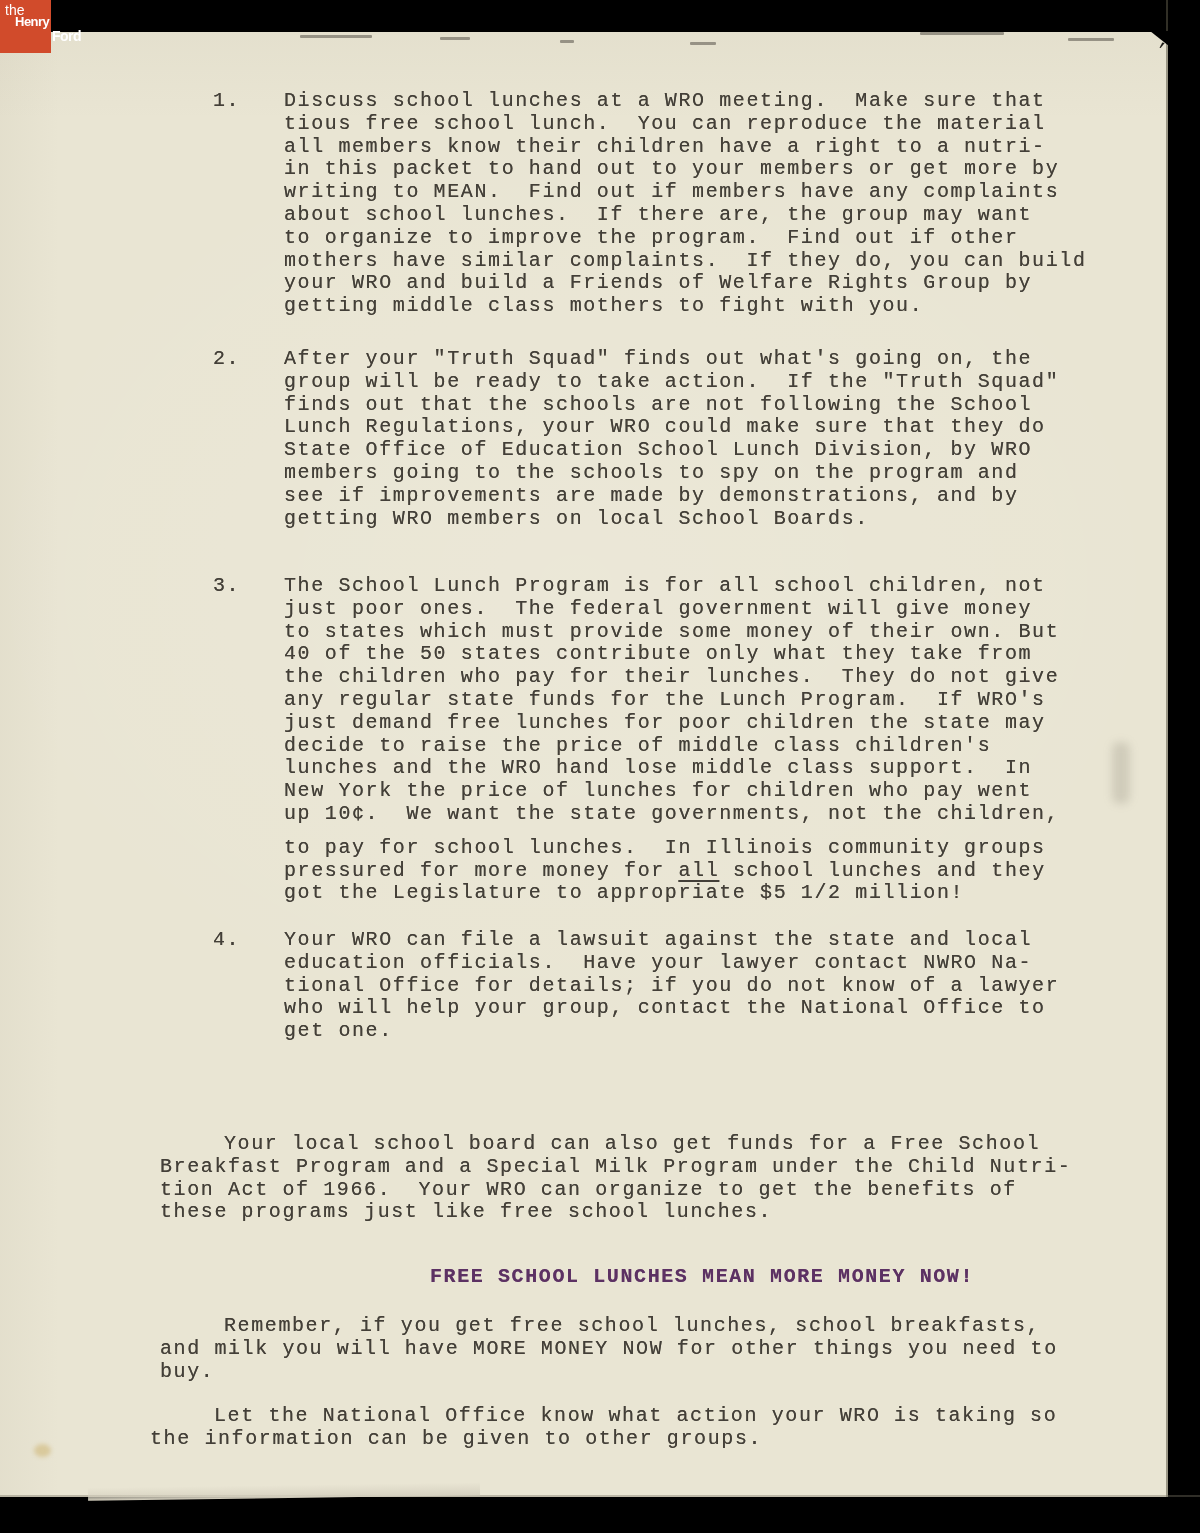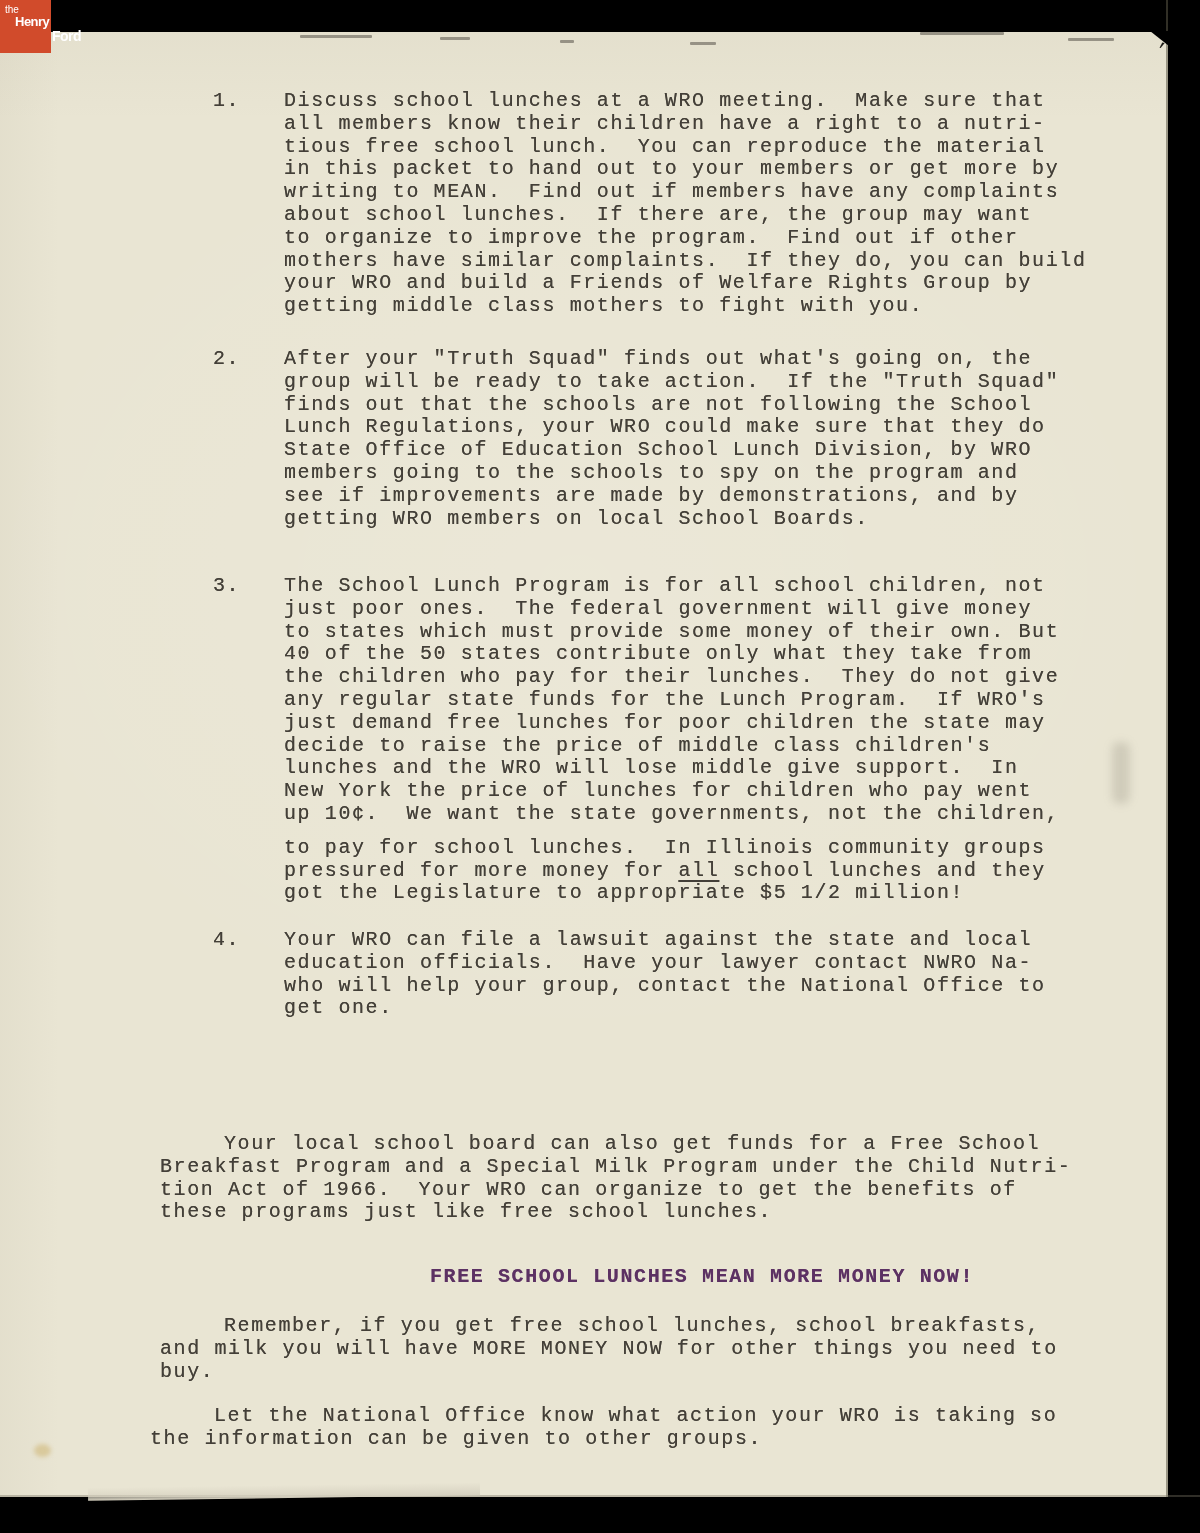--- a/index.html
+++ b/index.html
@@ -24,21 +24,21 @@
   
   .bar{position:absolute;background:var(--frame-black,#000);}
   .bar-top{left:0;top:0;width:1200px;height:32px;}
   .bar-right{left:1168px;top:0;width:32px;height:1533px;box-shadow:-2px 0 0 rgba(90,85,70,.55);}
   .bar-bottom{left:0;top:1497px;width:1200px;height:36px;box-shadow:0 -2px 0 rgba(120,115,100,.4);}
   .corner-tri{position:absolute;left:1150px;top:31px;width:19px;height:15px;background:#000;
     clip-path:polygon(0 0,100% 0,100% 100%);}
   
   .logo{position:absolute;left:0;top:0;width:51px;height:53px;background:var(--logo-orange,#d14b2b);
     font-family:"Liberation Sans","DejaVu Sans",sans-serif;color:#fff;z-index:5;}
-  .logo-the{position:absolute;left:5px;top:5px;font-size:10px;line-height:10px;}
+  .logo-the{position:absolute;left:5px;top:5px;font-size:14px;line-height:10px;}
   .logo-henry{position:absolute;left:15px;top:15px;font-size:13px;line-height:13px;font-weight:bold;letter-spacing:-0.5px;}
   .logo-ford{position:absolute;left:13px;top:29px;font-size:14px;line-height:14px;font-weight:bold;letter-spacing:-0.5px;margin-left:39px;}
   
   .dash{position:absolute;background:rgba(55,52,45,.45);border-radius:1px;}
   .corner-mark{position:absolute;left:1155px;top:42px;font-size:19px;color:#1c1a16;transform:rotate(12deg);line-height:19px;}
   .smudge{position:absolute;left:1112px;top:742px;width:18px;height:62px;background:rgba(110,105,88,.20);filter:blur(4px);border-radius:8px;}
   .spot{position:absolute;left:34px;top:1444px;width:17px;height:13px;background:rgba(203,176,104,.5);filter:blur(2px);border-radius:50%;}
   .fold{position:absolute;left:88px;top:1485px;width:392px;height:13px;
     background:linear-gradient(to top,#d6d1c0,rgba(214,209,192,0));transform:rotate(-0.8deg);}
   
@@ -86,22 +86,22 @@
 <div class="smudge"></div>
 <div class="spot"></div>
 <div class="fold"></div>
 
 <main class="doc">
   <ol class="items">
     <li class="item item-1">
       <span class="num line">1.</span>
       <div class="item-text">
           <div class="line">Discuss school lunches at a WRO meeting.  Make sure that</div>
+          <div class="line">tious free school lunch.  You can reproduce the material</div>
           <div class="line">all members know their children have a right to a nutri-</div>
-          <div class="line">tious free school lunch.  You can reproduce the material</div>
           <div class="line">in this packet to hand out to your members or get more by</div>
           <div class="line">writing to MEAN.  Find out if members have any complaints</div>
           <div class="line">about school lunches.  If there are, the group may want</div>
           <div class="line">to organize to improve the program.  Find out if other</div>
           <div class="line">mothers have similar complaints.  If they do, you can build</div>
           <div class="line">your WRO and build a Friends of Welfare Rights Group by</div>
           <div class="line">getting middle class mothers to fight with you.</div>
         </div>
     </li>
     <li class="item item-2">
@@ -122,36 +122,37 @@
       <div class="item-text">
         <div>
             <div class="line">The School Lunch Program is for all school children, not</div>
             <div class="line">just poor ones.  The federal government will give money</div>
             <div class="line">to states which must provide some money of their own. But</div>
             <div class="line">40 of the 50 states contribute only what they take from</div>
             <div class="line">the children who pay for their lunches.  They do not give</div>
             <div class="line">any regular state funds for the Lunch Program.  If WRO's</div>
             <div class="line">just demand free lunches for poor children the state may</div>
             <div class="line">decide to raise the price of middle class children's</div>
-            <div class="line">lunches and the WRO will lose middle give support.  In</div>
+            <div class="line">lunches and the WRO hand lose middle class support.  In</div>
             <div class="line">New York the price of lunches for children who pay went</div>
             <div class="line">up 10¢.  We want the state governments, not the children,</div>
           </div>
         <div class="p-gap">
             <div class="line">to pay for school lunches.  In Illinois community groups</div>
             <div class="line"><span>pressured for more money for </span><span class="u">all</span><span> school lunches and they</span></div>
             <div class="line">got the Legislature to appropriate $5 1/2 million!</div>
           </div>
       </div>
     </li>
     <li class="item item-4">
       <span class="num line">4.</span>
       <div class="item-text">
           <div class="line">Your WRO can file a lawsuit against the state and local</div>
           <div class="line">education officials.  Have your lawyer contact NWRO Na-</div>
+          <div class="line">tional Office for details; if you do not know of a lawyer</div>
           <div class="line">who will help your group, contact the National Office to</div>
           <div class="line">get one.</div>
         </div>
     </li>
   </ol>
 
   <div class="para para-breakfast">
       <div class="line">Your local school board can also get funds for a Free School</div>
       <div class="line">Breakfast Program and a Special Milk Program under the Child Nutri-</div>
       <div class="line">tion Act of 1966.  Your WRO can organize to get the benefits of</div>

